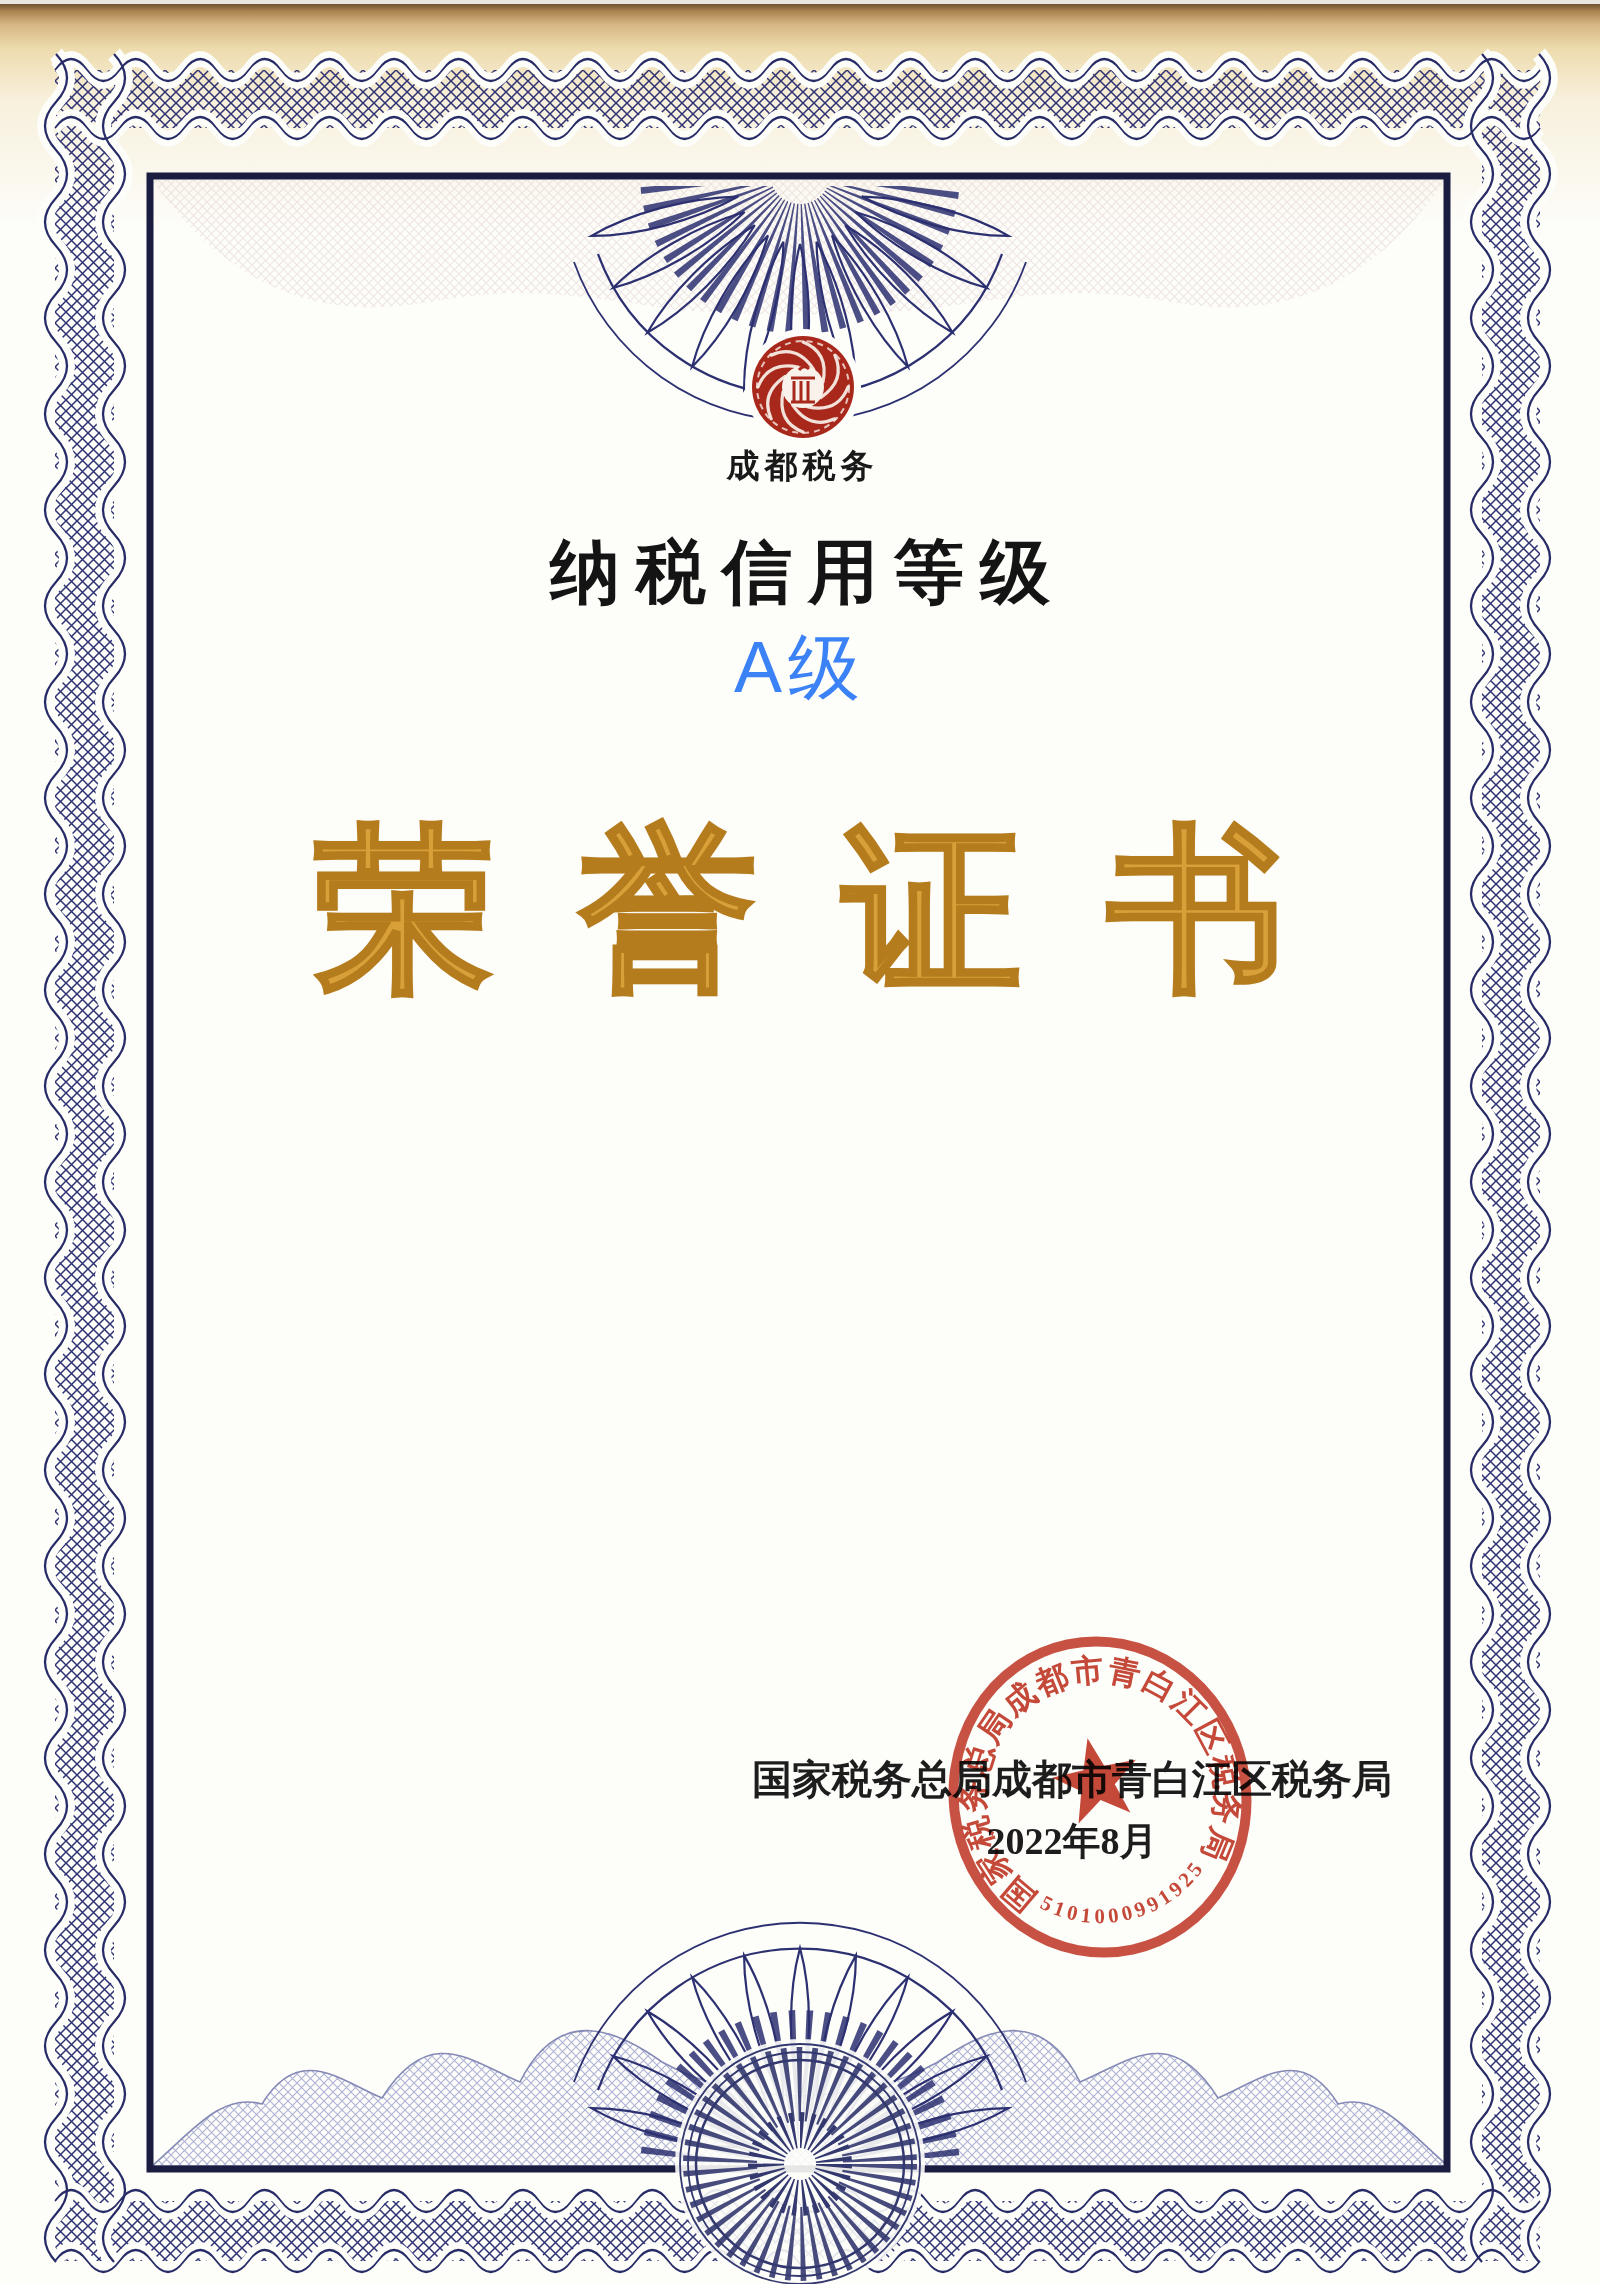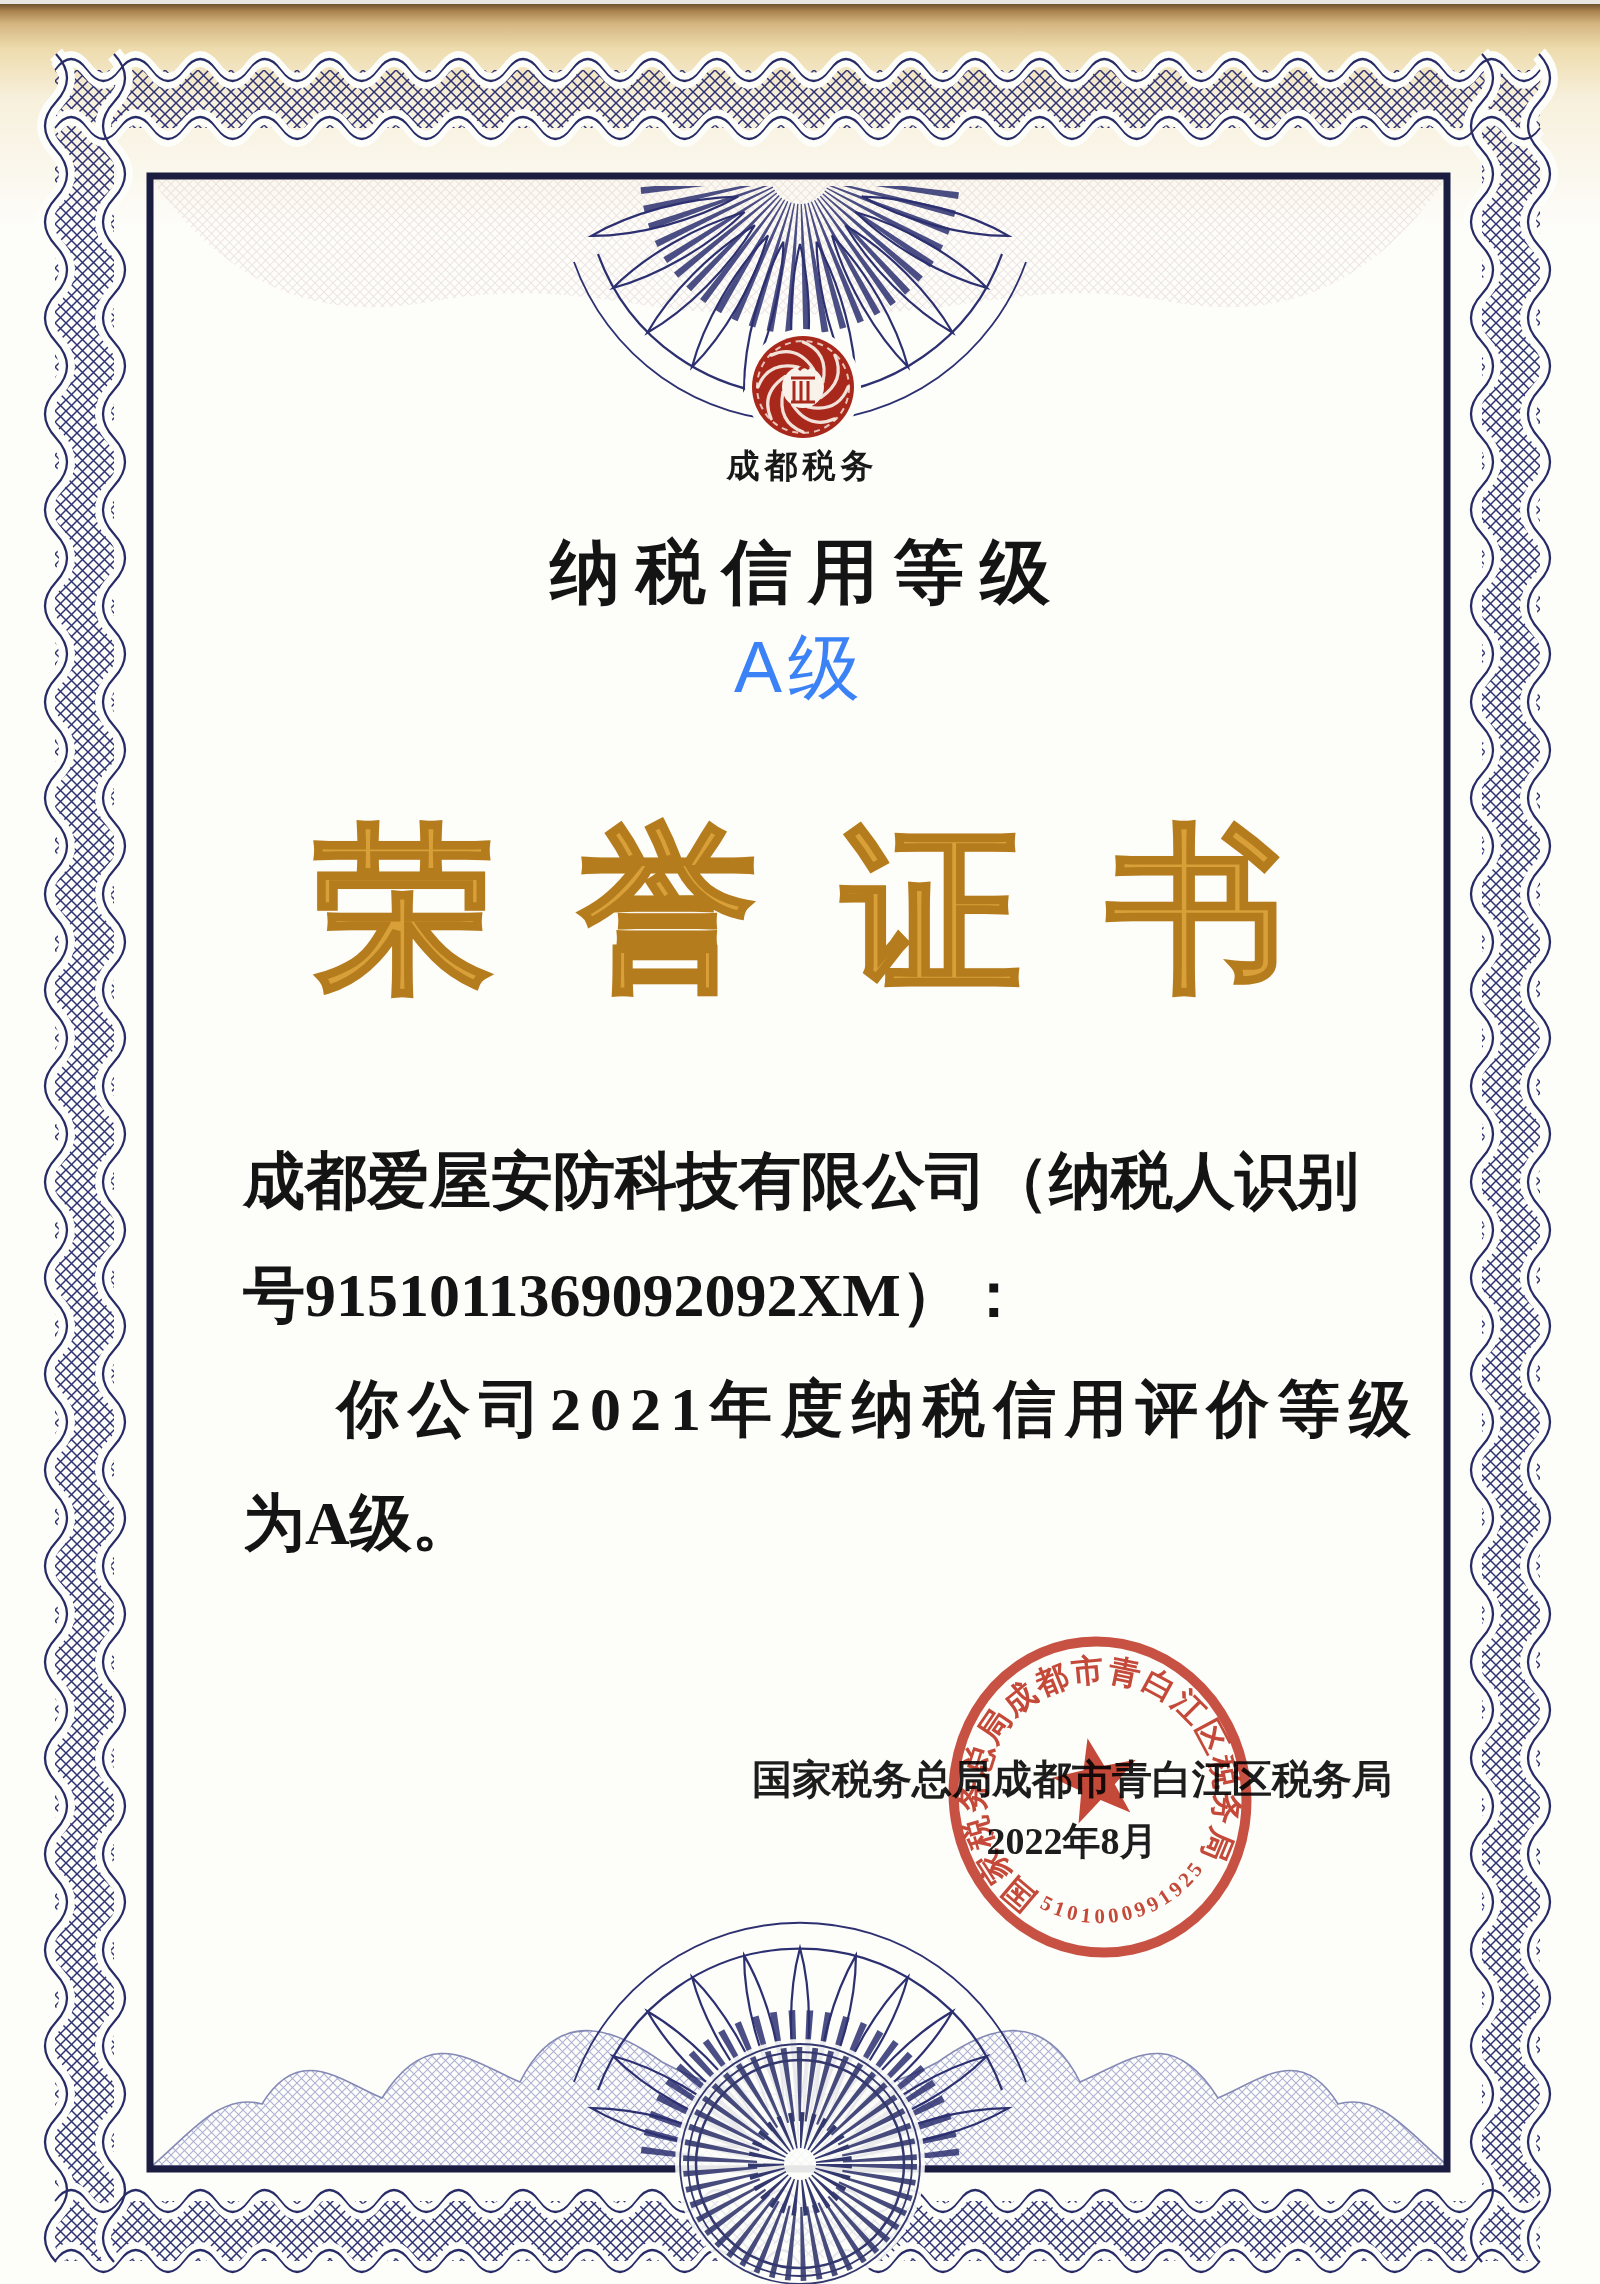--- a/index.html
+++ b/index.html
@@ -163,26 +163,20 @@
         <path d="M791,398 H815"></path>
       </g>
     </g>
   </svg>
 
   <div class="txt center" id="logo-cn">成都税务</div>
   <div class="txt center" id="rating-heading">纳税信用等级</div>
   <div class="txt center" id="rating-grade">A级</div>
   <div class="txt center" id="cert-title">荣誉证书</div>
 
-  <div id="body-text">
-    <div class="ln">成都爱屋安防科技有限公司（纳税人识别</div>
-    <div class="ln">号9151011369092092XM）：</div>
-    <div class="ln indent">你公司2021年度纳税信用评价等级</div>
-    <div class="ln">为A级。</div>
-  </div>
 
   <div class="txt" id="issuer">国家税务总局成都市青白江区税务局</div>
   <div class="txt" id="issue-date">2022年8月</div>
 
   <svg id="stampsvg" class="layer" viewBox="0 0 1600 2284">
     <g transform="rotate(-12 1100 1793)">
       <ellipse cx="1100" cy="1793" rx="146" ry="156" fill="none" stroke="#c23b2b" stroke-width="10" opacity="0.95"></ellipse>
       <g transform="translate(1100,1793)">
         <path id="ringP" d="M-79,85 A116,116 0 1 1 79,85" fill="none"></path>
         <path id="serP" d="M-84,94 A126,126 0 0 0 84,94" fill="none"></path>

